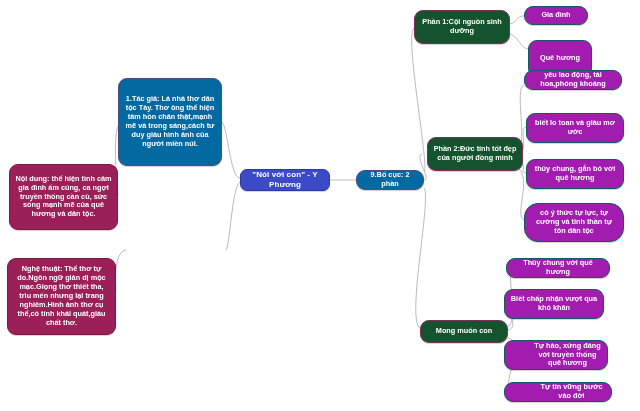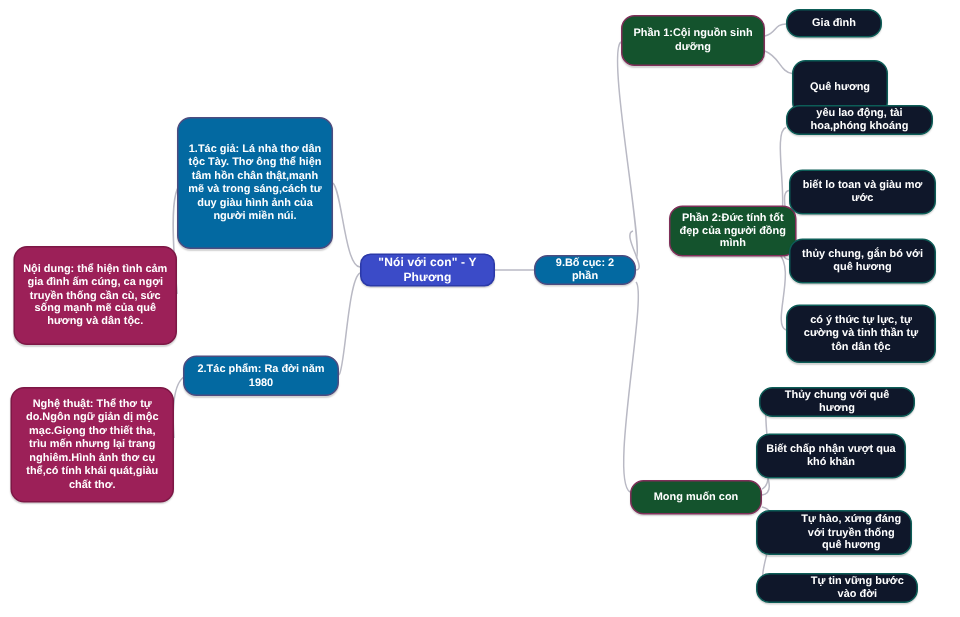--- a/index.html
+++ b/index.html
@@ -41,21 +41,21 @@
     background:#9c2058;
     border:1px solid #7d1745;
     font-size:7.3px;font-weight:bold;
   }
   .n-maroon{
     background:#14532d;
     border:1px solid #7f2f59;
     font-size:7.3px;font-weight:bold;
   }
   .n-teal{
-    background:#0f172a;
+    background:#a21caf;
     border:1px solid #0d5d57;
     font-size:7.3px;font-weight:bold;
   }
 </style>
 </head>
 <body>
 
 <div id="canvas">
 
   <svg id="links" viewBox="0 0 640 411">
@@ -93,23 +93,20 @@
   </svg>
 
   <div class="node n-root" style="left:240px;top:169px;width:90px;height:22px;">
     <span>"Nói với con" - Y Phương</span>
   </div>
 
   <div class="node n-blue" style="left:118px;top:78px;width:104px;height:88px;">
     <span>1.Tác giả: Lá nhà thơ dân tộc Tày. Thơ ông thể hiện tâm hồn chân thật,mạnh mẽ và trong sáng,cách tư duy giàu hình ảnh của người miền núi.</span>
   </div>
 
-  <div class="node n-blue" style="left:122px;top:237px;width:104px;height:27px;">
-    <span>2.Tác phẩm: Ra đời năm 1980</span>
-  </div>
 
   <div class="node n-crimson" style="left:9px;top:164px;width:109px;height:66px;">
     <span>Nội dung: thể hiện tình cảm gia đình ấm cúng, ca ngợi truyền thống cần cù, sức sống mạnh mẽ của quê hương và dân tộc.</span>
   </div>
 
   <div class="node n-crimson" style="left:7px;top:258px;width:109px;height:77px;">
     <span>Nghệ thuật: Thể thơ tự do.Ngôn ngữ giản dị mộc mạc.Giọng thơ thiết tha, trìu mến nhưng lại trang nghiêm.Hình ảnh thơ cụ thể,có tính khái quát,giàu chất thơ.</span>
   </div>
 
   <div class="node n-blue" style="left:356px;top:170px;width:68px;height:20px;">
@@ -119,33 +116,33 @@
   <div class="node n-maroon" style="left:414px;top:10px;width:96px;height:34px;">
     <span>Phần 1:Cội nguồn sinh dưỡng</span>
   </div>
   <div class="node n-teal" style="left:524px;top:6px;width:64px;height:19px;">
     <span>Gia đình</span>
   </div>
   <div class="node n-teal" style="left:528px;top:40px;width:64px;height:37px;text-align:center;">
     <span>Quê hương</span>
   </div>
 
-  <div class="node n-maroon" style="left:446px;top:137px;width:85px;height:34px;">
+  <div class="node n-maroon" style="left:427px;top:137px;width:96px;height:34px;">
     <span>Phần 2:Đức tính tốt đẹp của người đồng mình</span>
   </div>
   <div class="node n-teal" style="left:524px;top:70px;width:98px;height:20px;">
     <span>yêu lao động, tài hoa,phóng  khoáng</span>
   </div>
   <div class="node n-teal" style="left:526px;top:113px;width:98px;height:30px;">
     <span>biết lo toan và giàu mơ ước</span>
   </div>
   <div class="node n-teal" style="left:526px;top:159px;width:98px;height:30px;">
     <span>thủy chung, gắn bó với quê hương</span>
   </div>
-  <div class="node n-teal" style="left:524px;top:203px;width:100px;height:39px;">
+  <div class="node n-teal" style="left:524px;top:203px;width:100px;height:39px;border-radius:14px;">
     <span>có ý thức tự lực, tự cường và tinh thần tự tôn dân tộc</span>
   </div>
 
   <div class="node n-maroon" style="left:420px;top:320px;width:88px;height:23px;">
     <span>Mong muốn con</span>
   </div>
   <div class="node n-teal" style="left:506px;top:258px;width:104px;height:20px;">
     <span>Thủy chung với quê hương</span>
   </div>
   <div class="node n-teal" style="left:504px;top:289px;width:100px;height:30px;">

